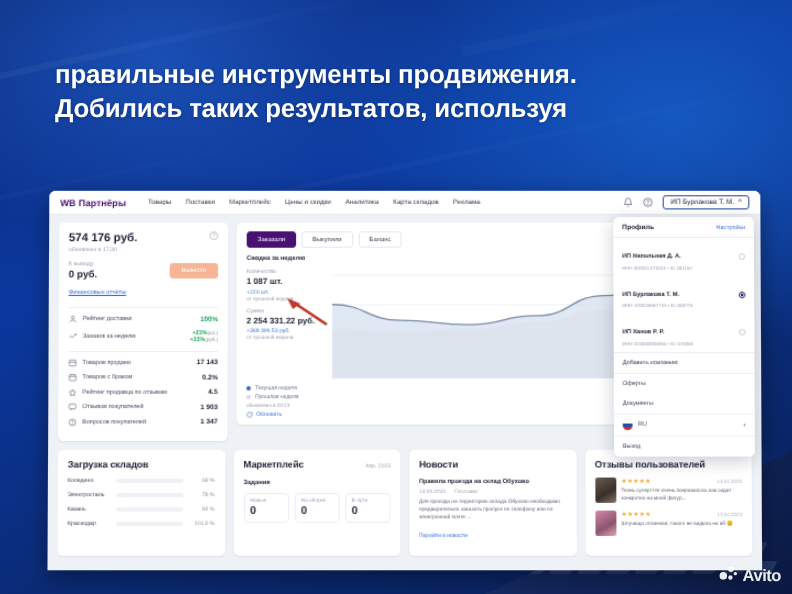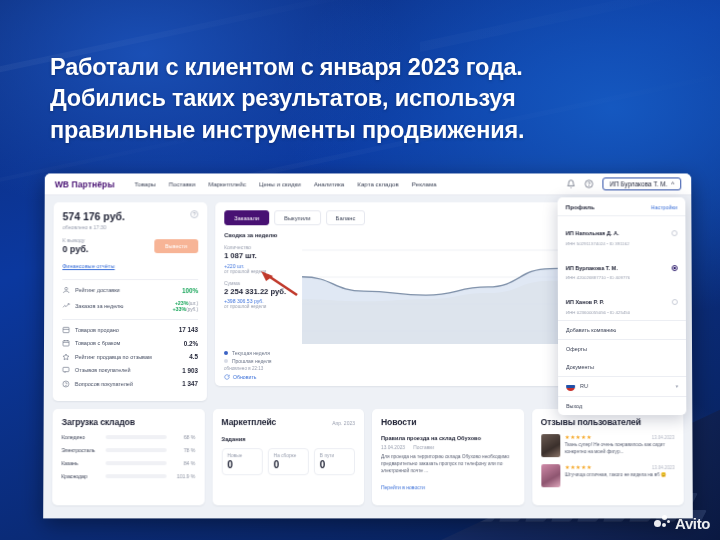--- a/index.html
+++ b/index.html
@@ -282,23 +282,22 @@
       <i class="keycap" style="width: 20px; height: 11px; left: 174px; top: 180px; transform: skewX(-28deg);"></i>
       <i class="keycap" style="width: 20px; height: 11px; left: 200px; top: 180px; transform: skewX(-28deg);"></i>
       <i class="keycap" style="width: 20px; height: 11px; left: 226px; top: 180px; transform: skewX(-28deg);"></i>
       <i class="keycap" style="width: 20px; height: 11px; left: 252px; top: 180px; transform: skewX(-28deg);"></i>
       <i class="keycap" style="width: 20px; height: 11px; left: 278px; top: 180px; transform: skewX(-28deg);"></i>
       <i class="keycap" style="width: 20px; height: 11px; left: 304px; top: 180px; transform: skewX(-28deg);"></i>
     </div>
 </div>
 
 <div class="headline">
-  <div>Работали с клиентом с января 2023 года.</div>
+  <div>правильные инструменты продвижения.</div>
   <div>Добились таких результатов, используя</div>
-  <div>правильные инструменты продвижения.</div>
 </div>
 
 <div class="laptop">
   <div class="screen">
 
     <div class="navbar">
       <div class="brand">WB Партнёры</div>
       <div class="navlinks">
         <span>Товары</span>
         <span>Поставки</span>

